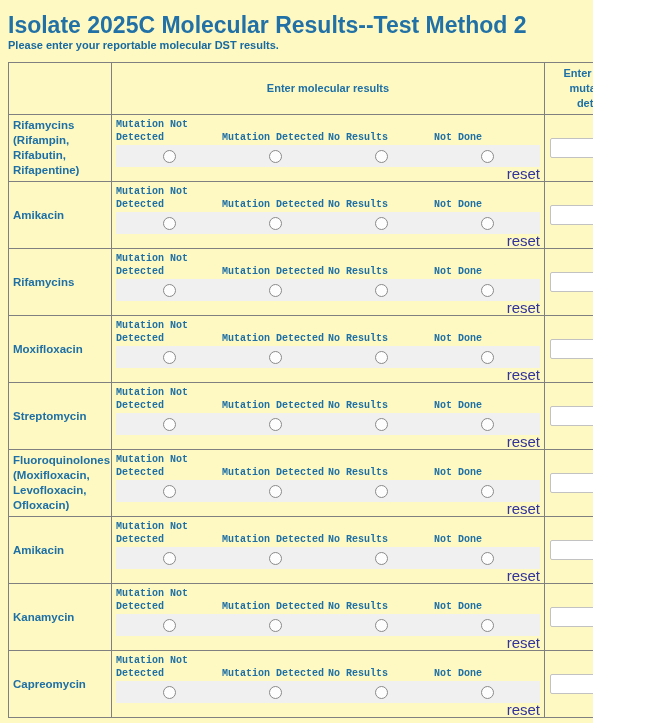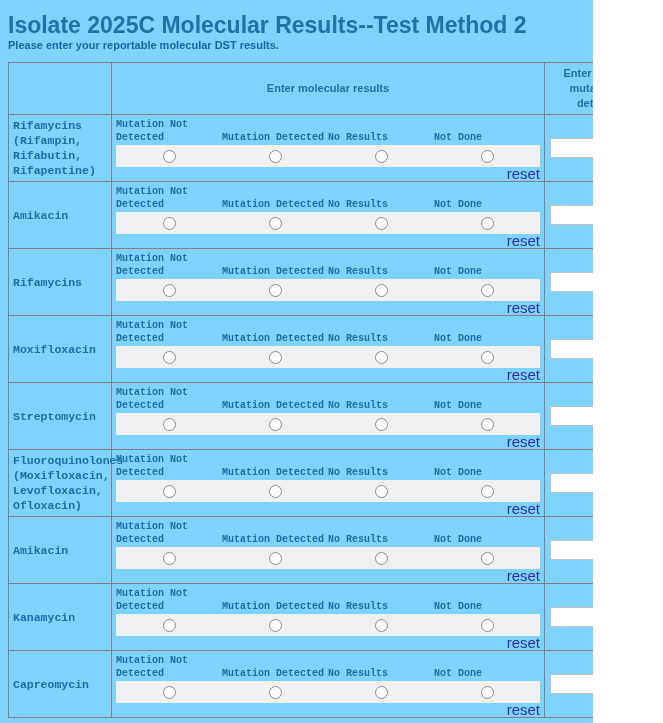--- a/index.html
+++ b/index.html
@@ -2,21 +2,21 @@
 <html><head>
 <meta charset="utf-8">
 <style>
   * { box-sizing: border-box; }
   html, body { margin: 0; padding: 0; background: #ffffff; }
   body { font-family: "Liberation Sans", sans-serif; }
   .page {
     width: 593px;
     height: 723px;
     overflow: hidden;
-    background: #7dd3fc;
+    background: #fef9c3;
   }
   .page-title {
     margin: 11px 8px 0 8px;
     font-size: 23px;
     font-weight: bold;
     color: #2171a7;
     line-height: 28px;
   }
   .page-subtitle {
     margin: 0 8px 0 8px;
@@ -54,21 +54,20 @@
     padding: 3px 5px 0 4px !important;
   }
 
   .data-row td { height: 65px; }
   .drug-cell {
     font-size: 11.5px;
     font-weight: bold;
     color: #1d6fa5;
     line-height: 15px;
     padding: 2px 2px 2px 4px !important;
-    font-family: Liberation Mono, monospace;
   }
   .results-cell {
     vertical-align: top !important;
     padding: 3px 4px 1px 4px !important;
   }
   .opt-heads {
     display: flex;
     align-items: flex-end;
     min-height: 27px;
     padding-bottom: 1px;

